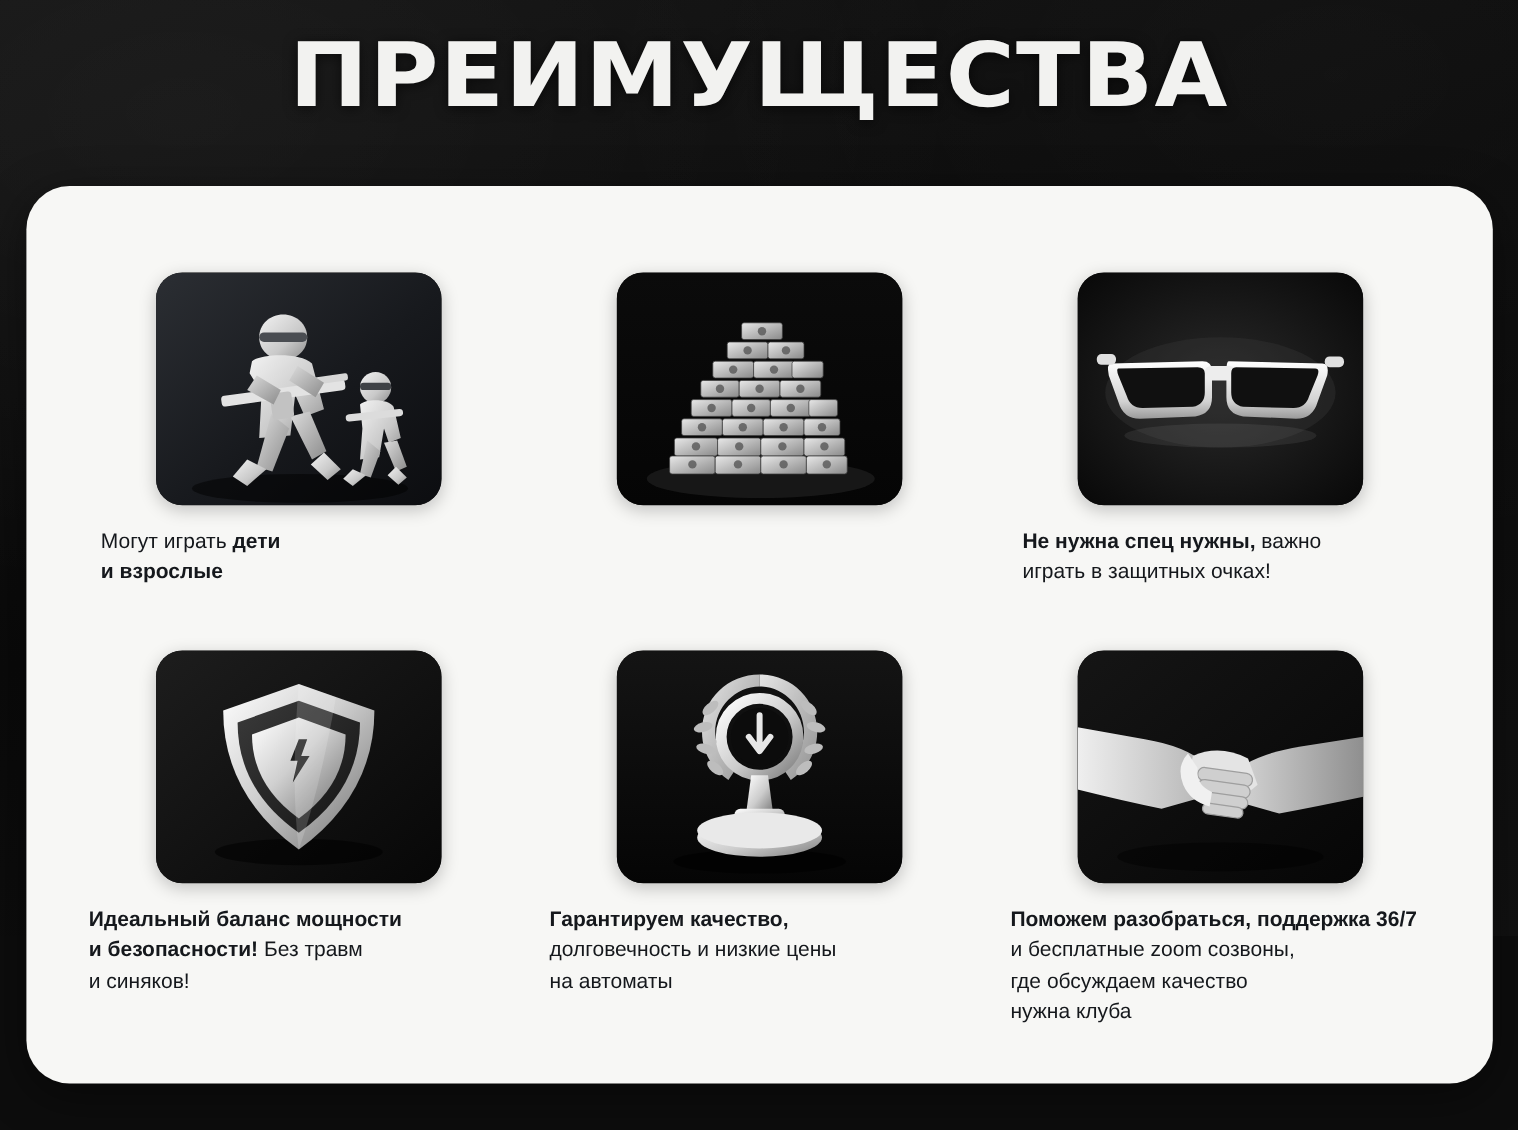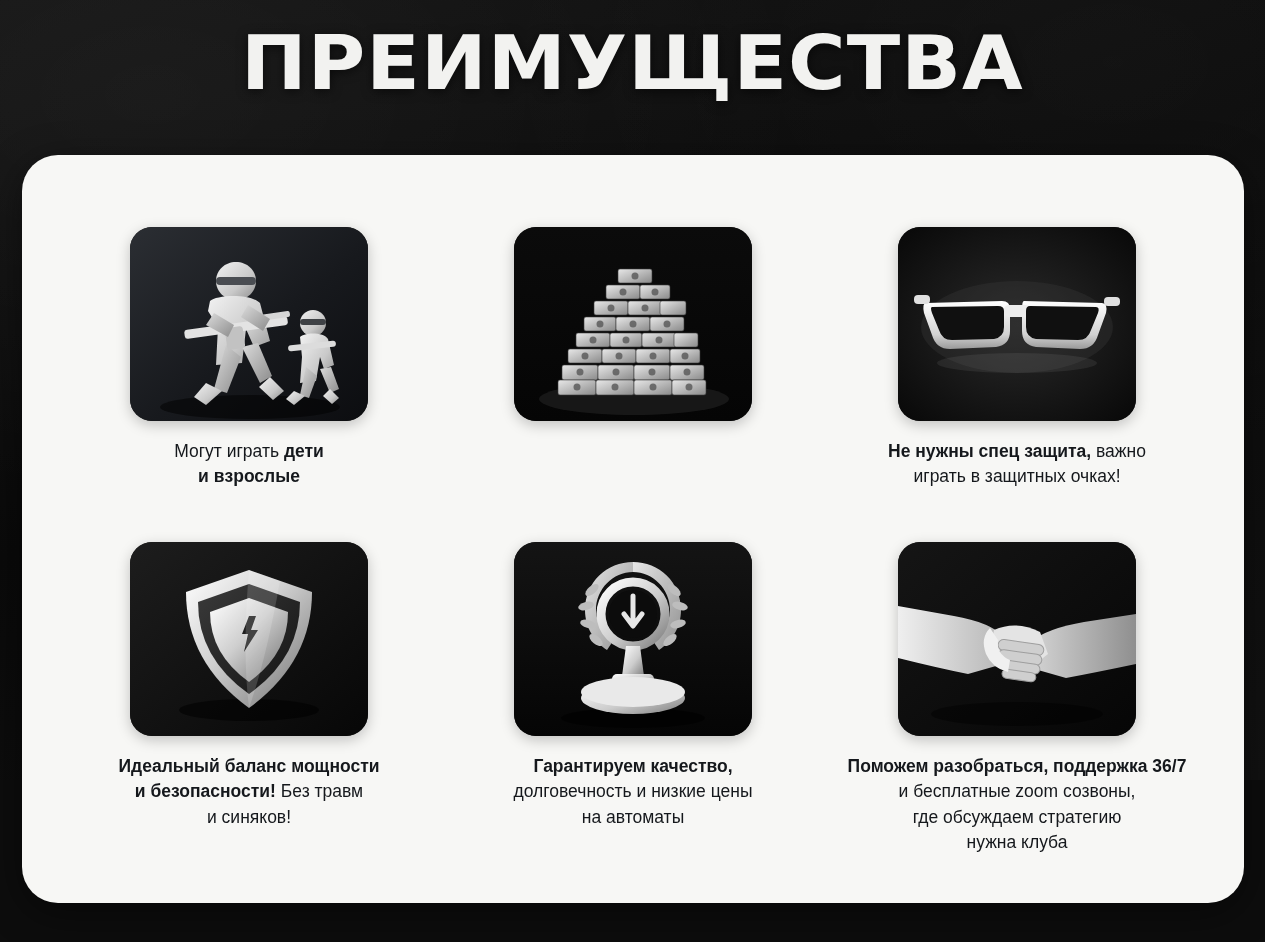--- a/index.html
+++ b/index.html
@@ -84,21 +84,20 @@
     position: relative;
     background: #151515;
     box-shadow: 0 4px 14px rgba(0,0,0,0.22);
   }
 
   .thumb svg { display: block; width: 100%; height: 100%; }
 
   .caption {
     margin-top: 18px;
     width: 330px;
-    text-align: center;
     color: #15181c;
     font-size: 17.5px;
     line-height: 1.45;
     font-family: "Liberation Sans", sans-serif;
   }
 
   .caption b { font-weight: bold; }
 
   .row2 .caption { width: 350px; }
 </style>
@@ -263,21 +262,21 @@
               <rect x="106" y="78" width="26" height="12" rx="5" fill="#ededed"></rect>
               <path d="M34 80 L100 79 Q106 79 106 84 L106 100 Q106 110 96 112 L54 113 Q44 113 41 103 L34 86 Q32 80 34 80 Z" fill="#101010"></path>
               <path d="M132 79 L198 80 Q202 80 200 86 L193 103 Q190 113 180 113 L138 112 Q128 110 128 100 L128 84 Q128 79 132 79 Z" fill="#101010"></path>
               <rect x="16" y="68" width="16" height="9" rx="4" fill="#e0e0e0"></rect>
               <rect x="206" y="70" width="16" height="9" rx="4" fill="#e0e0e0"></rect>
             </g>
             <ellipse cx="119" cy="136" rx="80" ry="10" fill="#ffffff" opacity="0.07"></ellipse>
           </svg>
         </div>
         <div class="caption">
-          <b>Не нужны спец защита,</b><span> важно</span><br>
+          <b>Не нужна спец нужны,</b><span> важно</span><br>
           <span>играть в защитных очках!</span>
         </div>
       </div>
 
       <div class="feature row2">
         <div class="thumb">
           <svg viewBox="0 0 238 194" xmlns="http://www.w3.org/2000/svg">
             <defs>
               <linearGradient id="bg4" x1="0" y1="0" x2="1" y2="1">
                 <stop offset="0%" stop-color="#1d1d1d"></stop>
@@ -392,20 +391,20 @@
               <rect x="102" y="120" width="40" height="10" rx="5" transform="rotate(8 122 125)"></rect>
               <rect x="104" y="129" width="34" height="9" rx="4.5" transform="rotate(8 121 133)"></rect>
             </g>
             <path d="M92 86 Q82 96 88 112 Q94 126 110 130 L112 118 Q98 112 100 98 Z" fill="#f0f0f0"></path>
             <ellipse cx="119" cy="172" rx="86" ry="12" fill="#000" opacity="0.45"></ellipse>
           </svg>
         </div>
         <div class="caption">
           <b>Поможем разобраться, поддержка 36/7</b><br>
           <span>и бесплатные zoom созвоны,</span><br>
-          <span>где обсуждаем стратегию</span><br>
+          <span>где обсуждаем качество</span><br>
           <span>нужна клуба</span>
         </div>
       </div>
 
     </div>
   </div>
 </div>
 
 </body></html>

